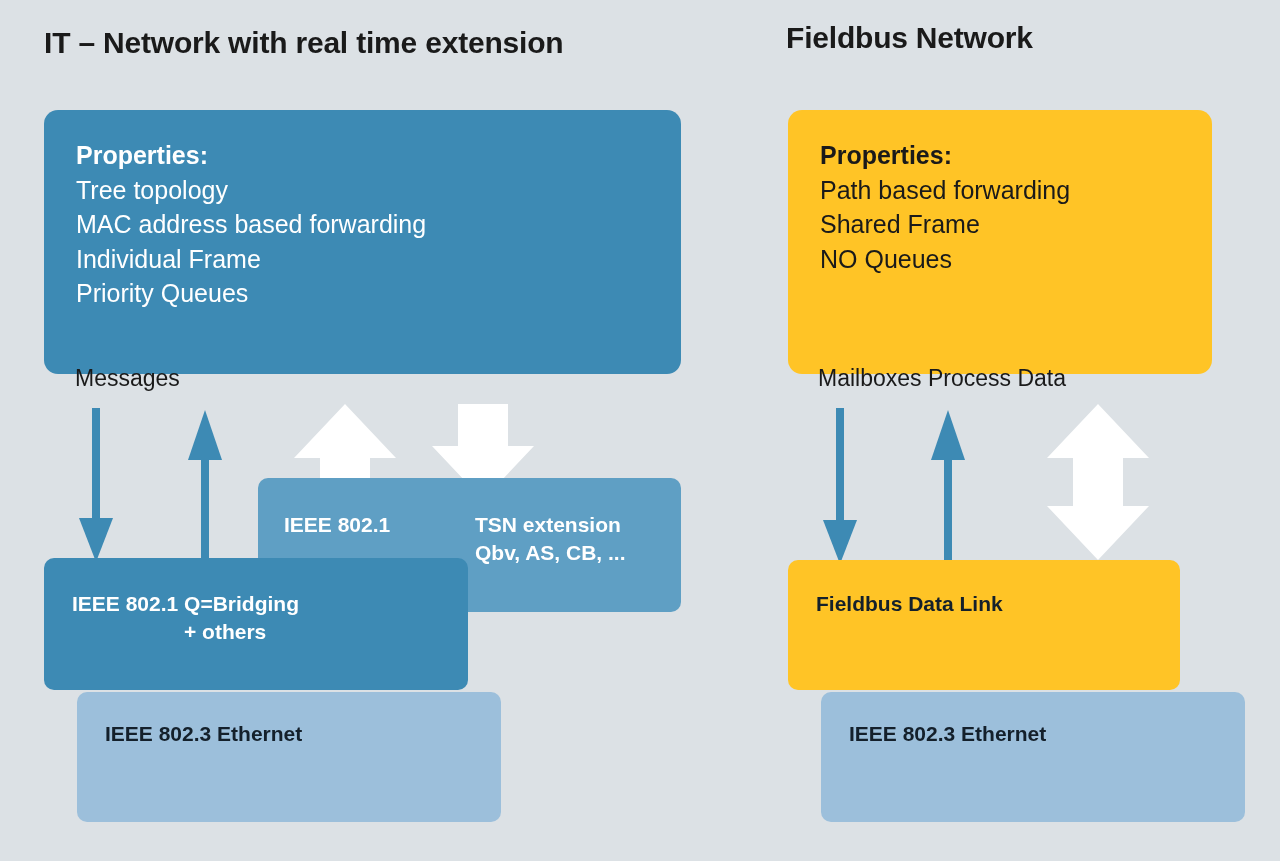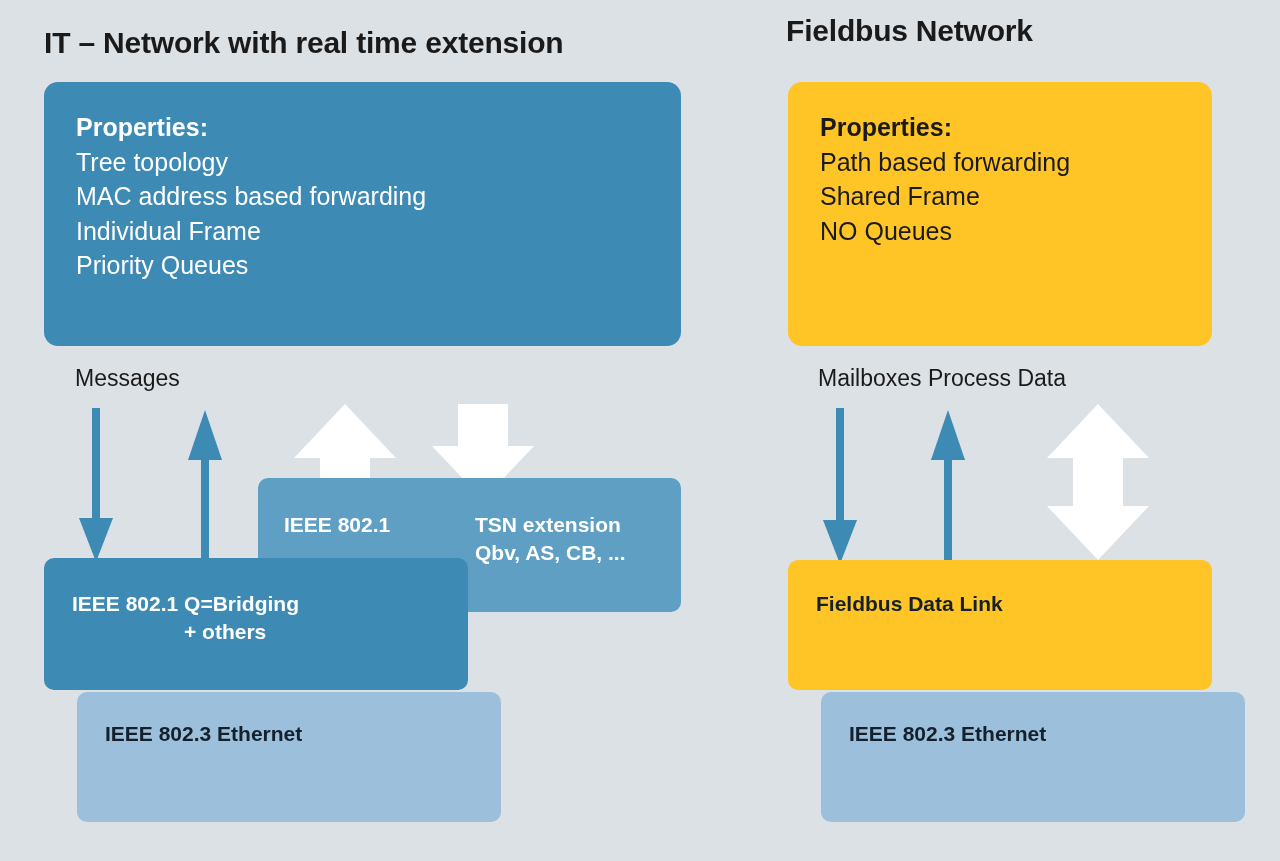--- a/index.html
+++ b/index.html
@@ -27,20 +27,21 @@
     font-weight: bold;
     color: #1a1a1a;
     letter-spacing: -0.2px;
     white-space: nowrap;
   }
 
   
   .panel {
     border-radius: 14px;
     box-sizing: border-box;
+    margin-top: 28px;
   }
   .panel-blue  { background: #3d8ab4; }
   .panel-amber { background: #ffc426; }
 
   .panel-body {
     position: absolute;
     left: 32px;
     top: 28px;
     font-size: 25px;
     line-height: 34.5px;
@@ -115,34 +116,34 @@
 
   <div class="abs box box-dark" style="left:44px; top:558px; width:424px; height:132px; z-index:2;">
     <div class="box-label lbl-white" style="left:28px; top:32px;">IEEE 802.1 Q=Bridging</div>
     <div class="box-label lbl-white" style="left:140px; top:60px;">+ others</div>
   </div>
 
   <div class="abs box box-light" style="left:44px; top:692px; width:424px; height:130px; z-index:2;">
     <div class="box-label lbl-dark" style="left:28px; top:28px;">IEEE 802.3 Ethernet</div>
   </div>
 
-  <div class="abs col-title" style="left:786px; top:14px;">Fieldbus Network</div>
+  <div class="abs col-title" style="left:786px; top:21px;">Fieldbus Network</div>
 
   <div class="abs panel panel-amber" style="left:788px; top:82px; width:424px; height:264px;">
     <div class="panel-body">
       <span class="hd">Properties:</span>
       <span class="ln">Path based forwarding</span>
       <span class="ln">Shared Frame</span>
       <span class="ln">NO Queues</span>
     </div>
   </div>
 
   <div class="abs flow-label" style="left:818px; top:365px;">Mailboxes Process Data</div>
 
-  <div class="abs box box-amber" style="left:788px; top:560px; width:424px; height:130px; z-index:2;">
+  <div class="abs box box-amber" style="left:788px; top:560px; width:392px; height:130px; z-index:2;">
     <div class="box-label lbl-dark" style="left:28px; top:30px;">Fieldbus Data Link</div>
   </div>
 
   <div class="abs box box-light" style="left:788px; top:692px; width:424px; height:130px; z-index:2;">
     <div class="box-label lbl-dark" style="left:28px; top:28px;">IEEE 802.3 Ethernet</div>
   </div>
 
   <svg class="arrow-layer" viewBox="0 0 1280 861">
 
     <g>

